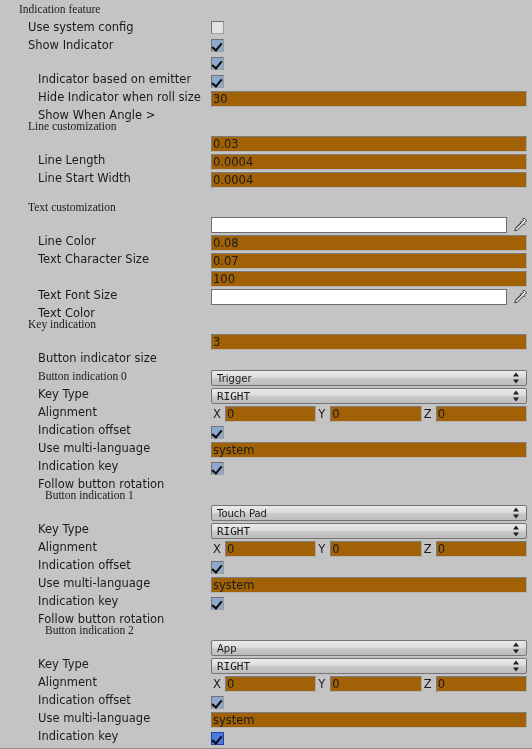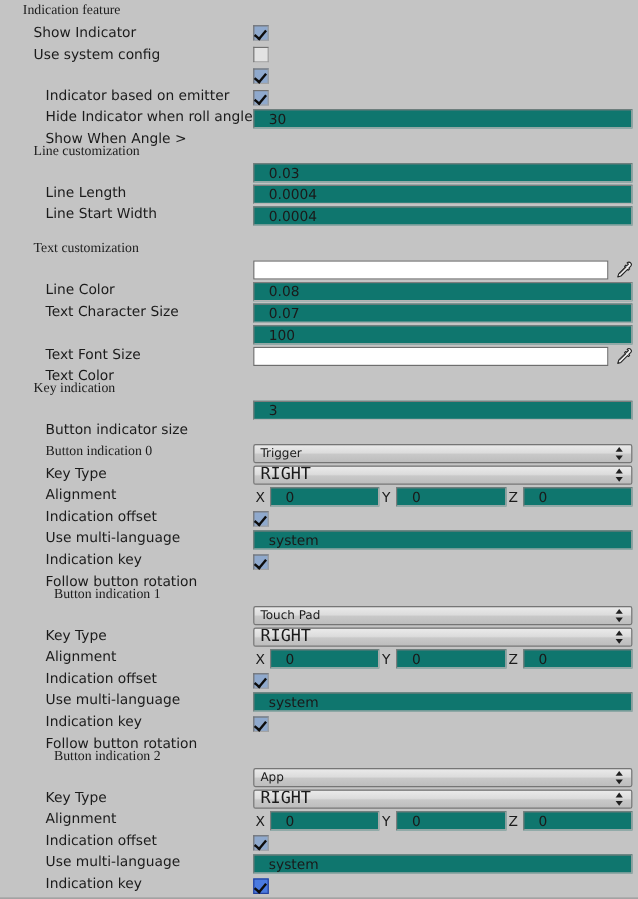--- a/index.html
+++ b/index.html
@@ -64,31 +64,31 @@
     display: flex;
     align-items: center;
   }
   .fieldcol.wide { right: 5px; }
 
   
   .textfield {
     box-sizing: border-box;
     height: 16px;
     width: 100%;
-    background: #0f766e;
+    background: #a16207;
     border: 1px solid #8b8b8b;
     border-top-color: #7d7d7d;
     border-left-color: #7d7d7d;
     border-right-color: #a9a9a9;
     border-bottom-color: #b4b4b4;
     font-family: "DejaVu Sans", sans-serif;
     font-size: 11.5px;
     color: #1a1a1a;
     line-height: 14px;
-    padding: 0 0 0 12px;
+    padding: 0 0 0 1px;
     display: flex;
     align-items: center;
     overflow: hidden;
     white-space: nowrap;
   }
 
   
   .checkbox {
     box-sizing: border-box;
     width: 13px;
@@ -154,21 +154,21 @@
     border-right: 3.5px solid transparent;
   }
   .dropdown .dd-arrows i.up {
     top: 0;
     border-bottom: 4px solid #1f1f1f;
   }
   .dropdown .dd-arrows i.down {
     bottom: 0;
     border-top: 4px solid #1f1f1f;
   }
-  .dropdown.mono { font-family: "DejaVu Sans Mono", monospace; font-size: 14px; align-items: flex-end; }
+  .dropdown.mono { font-family: "DejaVu Sans Mono", monospace; font-size: 11px; }
 
   
   .colorrow .fieldcol { right: 5px; }
   .colorswatch {
     box-sizing: border-box;
     height: 16px;
     flex: 1 1 auto;
     background: #ffffff;
     border: 1px solid #6e6e6e;
   }
@@ -216,42 +216,42 @@
 </head>
 <body>
 
 <div id="root">
 
   <div class="row">
     <div class="label ind1 header">Indication feature</div>
   </div>
 
   <div class="row">
+    <div class="label ind2">Use system config</div>
+    <div class="fieldcol">
+      <div class="checkbox"></div>
+    </div>
+  </div>
+
+  <div class="row">
     <div class="label ind2">Show Indicator</div>
     <div class="fieldcol">
       <div class="checkbox checked"></div>
     </div>
   </div>
 
   <div class="row">
-    <div class="label ind2">Use system config</div>
-    <div class="fieldcol">
-      <div class="checkbox"></div>
-    </div>
-  </div>
-
-  <div class="row">
     <div class="label ind3">Indicator based on emitter</div>
     <div class="fieldcol">
       <div class="checkbox checked"></div>
     </div>
   </div>
 
   <div class="row">
-    <div class="label ind3">Hide Indicator when roll angle</div>
+    <div class="label ind3">Hide Indicator when roll size</div>
     <div class="fieldcol">
       <div class="checkbox checked"></div>
     </div>
   </div>
 
   <div class="row">
     <div class="label ind3">Show When Angle &gt;</div>
     <div class="fieldcol wide">
       <div class="textfield">30</div>
     </div>

